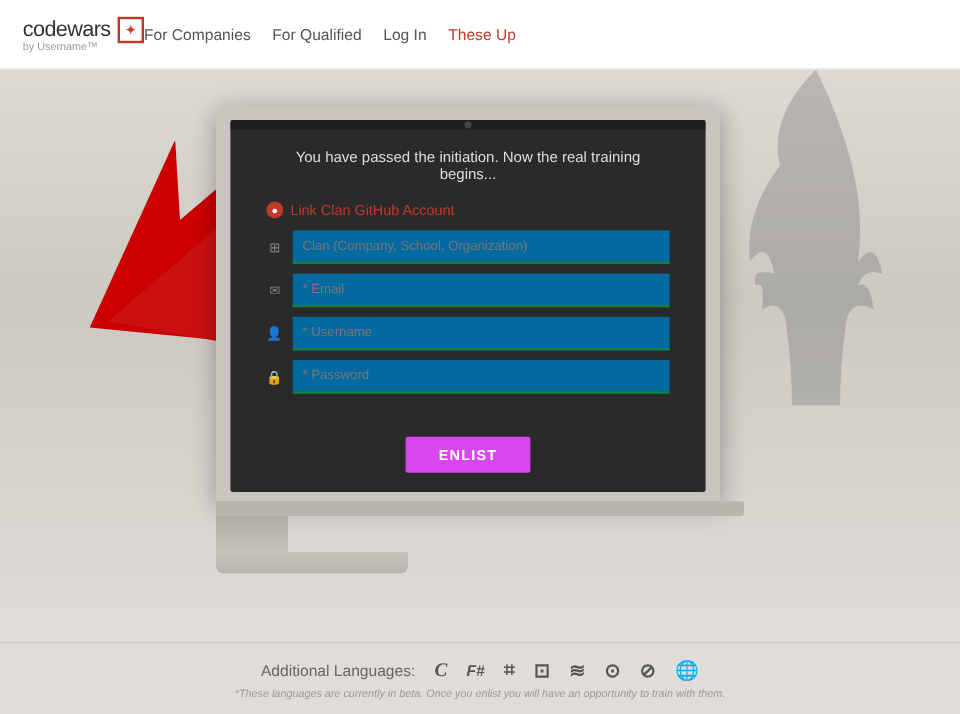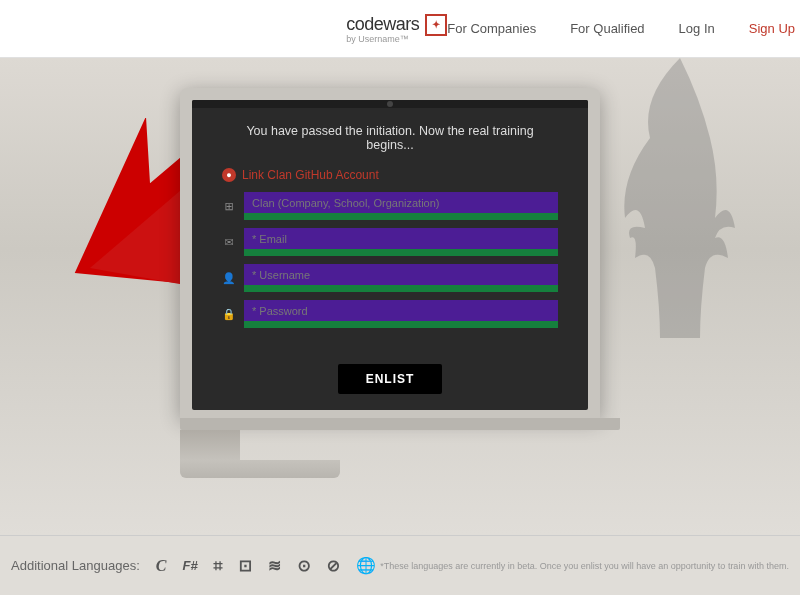--- a/index.html
+++ b/index.html
@@ -5,22 +5,22 @@
     * { margin: 0; padding: 0; box-sizing: border-box; }
     body { width: 800px; height: 595px; overflow: hidden; font-family: 'Arial', sans-serif; background: #f0eeeb; }
 
     
     .header {
       width: 800px;
       height: 58px;
       background: #fff;
       display: flex;
       align-items: center;
-      justify-content: flex-end;
-      padding: 0 5px;
+      justify-content: flex-start;
+      padding: 0 19px;
       border-bottom: 1px solid #e0e0e0;
     }
     .logo-area {
       display: flex;
       flex-direction: column;
       align-items: flex-start;
     }
     .logo-main {
       display: flex;
       align-items: center;
@@ -44,21 +44,21 @@
       font-weight: bold;
     }
     .logo-sub {
       font-size: 9px;
       color: #999;
       margin-top: -2px;
     }
     .nav-links {
       display: flex;
       align-items: center;
-      gap: 34px;
+      gap: 18px;
     }
     .nav-link {
       font-size: 13px;
       color: #555;
       text-decoration: none;
       cursor: pointer;
     }
     .nav-link-signup {
       font-size: 13px;
       color: #c0392b;
@@ -176,32 +176,32 @@
     }
     .field-icon {
       font-size: 11px;
       color: #888;
       width: 14px;
       text-align: center;
     }
     .field-input {
       flex: 1;
       height: 28px;
-      background: #4c1d95;
+      background: #0369a1;
       border: none;
-      border-bottom: 7px solid #15803d;
+      border-bottom: 2px solid #15803d;
       color: #ccc;
       font-size: 11px;
       padding: 0 8px;
       outline: none;
     }
     .field-input::placeholder { color: #777; }
     .enlist-btn {
       margin-top: 28px;
-      background: #000000;
+      background: #d946ef;
       color: #fff;
       border: none;
       padding: 8px 28px;
       font-size: 12px;
       font-weight: bold;
       letter-spacing: 1px;
       cursor: pointer;
       border-radius: 2px;
     }
 
@@ -233,21 +233,21 @@
       pointer-events: none;
     }
 
     
     .footer {
       width: 800px;
       height: 60px;
       background: #e0ddd8;
       border-top: 1px solid #ccc;
       display: flex;
-      flex-direction: row;
+      flex-direction: column;
       align-items: center;
       justify-content: center;
       gap: 4px;
     }
     .footer-languages {
       display: flex;
       align-items: center;
       gap: 16px;
     }
     .footer-lang-label {
@@ -255,38 +255,39 @@
       color: #666;
     }
     .lang-icon {
       font-size: 16px;
       color: #555;
       font-weight: bold;
     }
     .footer-disclaimer {
       font-size: 9px;
       color: #999;
+      font-style: italic;
     }
   </style>
 </head>
 <body>
 
 <div class="header">
   <div class="logo-area">
     <div class="logo-main">
       <span class="logo-text">codewars</span>
       <div class="logo-icon">✦</div>
     </div>
     <span class="logo-sub">by Username™</span>
   </div>
   <nav class="nav-links">
     <span class="nav-link">For Companies</span>
     <span class="nav-link">For Qualified</span>
     <span class="nav-link">Log In</span>
-    <span class="nav-link-signup">Sign Up</span>
+    <span class="nav-link-signup">These Up</span>
   </nav>
 </div>
 
 <div class="main-area">
 
   <div class="bg-scene">
 
     <svg class="tree-silhouette" viewBox="0 0 120 280" xmlns="http://www.w3.org/2000/svg">
       <path d="M60 0 Q80 40 90 80 Q100 120 95 160 Q110 140 115 170 Q100 165 95 180 Q105 175 108 200 Q90 190 85 210 Q80 250 80 280 L40 280 Q40 250 35 210 Q30 190 15 200 Q18 175 10 180 Q5 165 25 170 Q20 140 5 160 Q0 120 30 80 Q20 40 60 0Z" fill="#666"></path>
     </svg>

